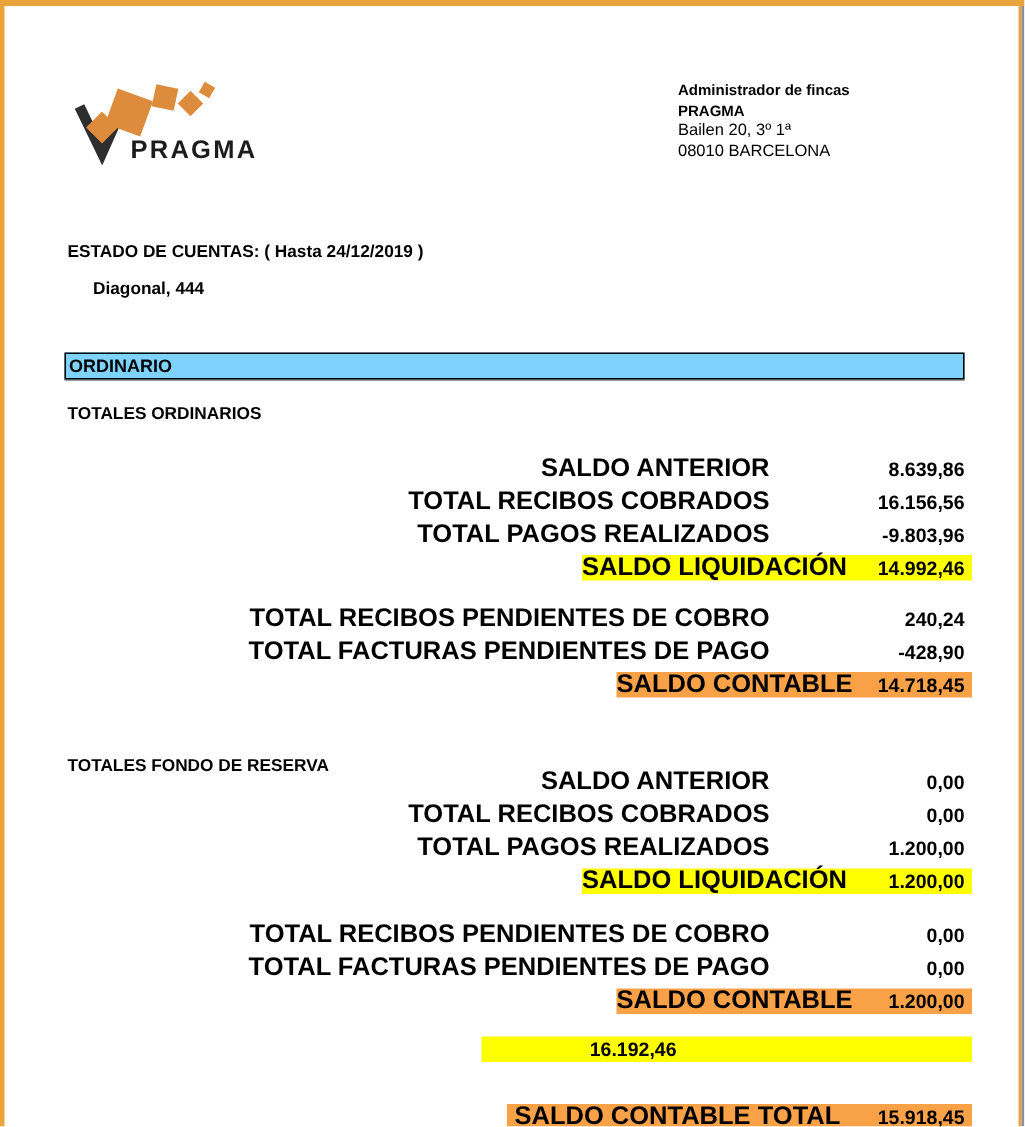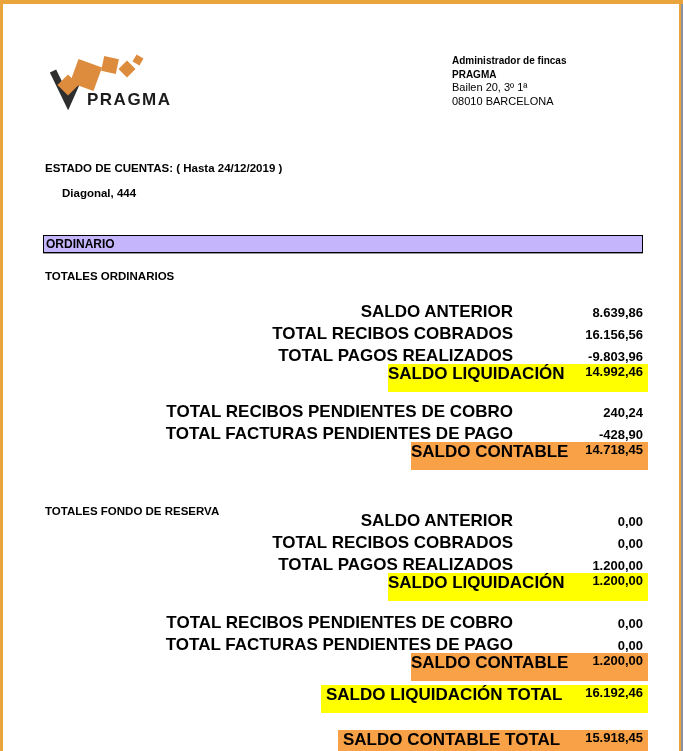--- a/index.html
+++ b/index.html
@@ -25,40 +25,40 @@
 
   .sender { position:absolute; left:449px; top:50px; line-height:13.5px; font-size:11px; }
   .sender .b { font-weight:bold; font-size:10px; }
 
   .stmt-title { position:absolute; left:42px; top:158px; font-size:11.5px; font-weight:bold; }
   .stmt-prop  { position:absolute; left:42px; top:183px; font-size:11.5px; font-weight:bold;padding-left:17px; }
 
   
   .bar {
     position:absolute; left:40px; top:231px; width:600px; height:18px;
-    background:#c4b5fd; border:1px solid #000000;
+    background:#7dd3fc; border:1px solid #000000;
     box-shadow:0 1px 0 #9a9a9a;
     font-size:12px; font-weight:bold; line-height:16px; padding-left:2px;
   }
 
   .grp-title { position:absolute; left:42px; font-size:11.5px; font-weight:bold; }
   .gt1 { top:266px;text-align:right; }
   .gt2 { top:476px;margin-top:25px; }
 
   
   .rows { position:absolute; left:40px; width:605px; }
   .rb1 { top:297px; } .rb2 { top:397px; }
   .rb3 { top:506px; } .rb4 { top:608px; }
   .rb5 { top:684px; } .rb6 { top:729px; }
 
   .trow { display:flex; justify-content:flex-end; align-items:center; height:22px; width:605px; }
   .lbl { flex:1; text-align:right; font-size:17px; font-weight:bold; white-space:nowrap; }
   .val { width:135px; text-align:right; font-size:13px; font-weight:bold; padding-right:5px; white-space:nowrap; }
 
-  .hl { display:flex; height:28px; margin-left:auto; }
+  .hl { display:flex; align-items:center; height:17px; margin-left:auto; }
   .hl .lbl { flex:1; }
   .hl .val { width:135px; }
   .hl-yellow { background:#FFFF00; }
   .hl-orange { background:#F9A147; }
   .w-ysec { width:260px; }
   .w-osec { width:237px; }
   .w-ytot { width:327px; }
   .w-otot { width:310px; margin-right:0; }
   .lbl-left { text-align:left !important; padding-left:5px; }
 </style>
@@ -169,21 +169,20 @@
       <div class="hl hl-orange w-osec">
         <span class="lbl">SALDO CONTABLE</span>
         <span class="val">1.200,00</span>
       </div>
     </div>
   </div>
 
   <div class="rows rb5">
     <div class="trow">
       <div class="hl hl-yellow w-ytot">
-        <span class="lbl lbl-left">SALDO LIQUIDACIÓN TOTAL</span>
         <span class="val">16.192,46</span>
       </div>
     </div>
   </div>
 
   <div class="rows rb6">
     <div class="trow">
       <div class="hl hl-orange w-otot">
         <span class="lbl lbl-left">SALDO CONTABLE TOTAL</span>
         <span class="val">15.918,45</span>

